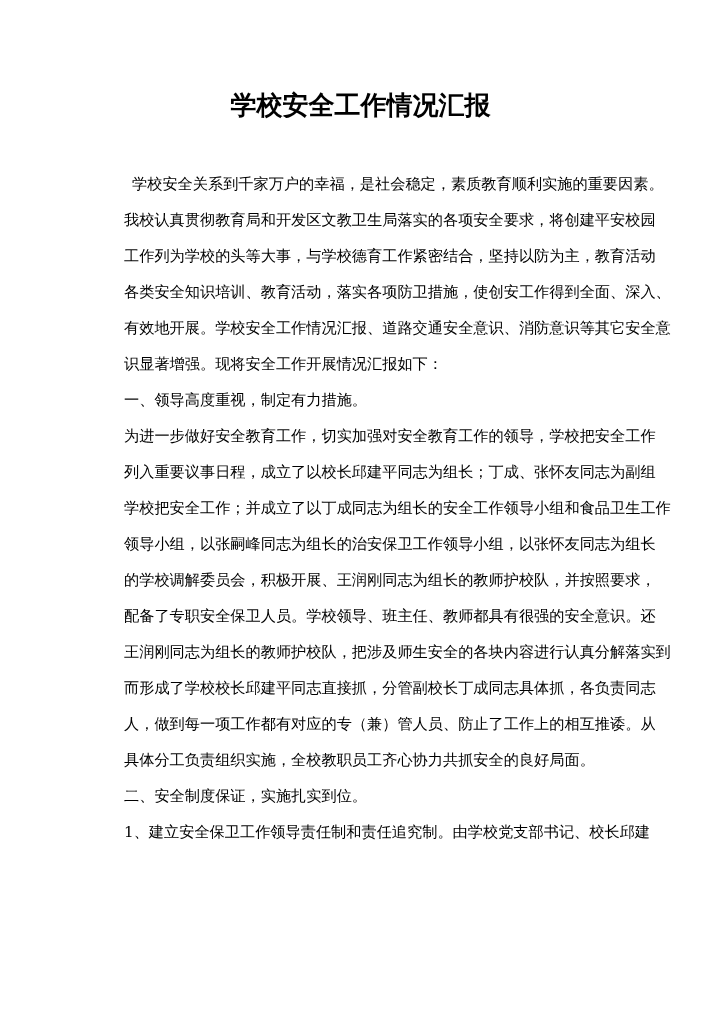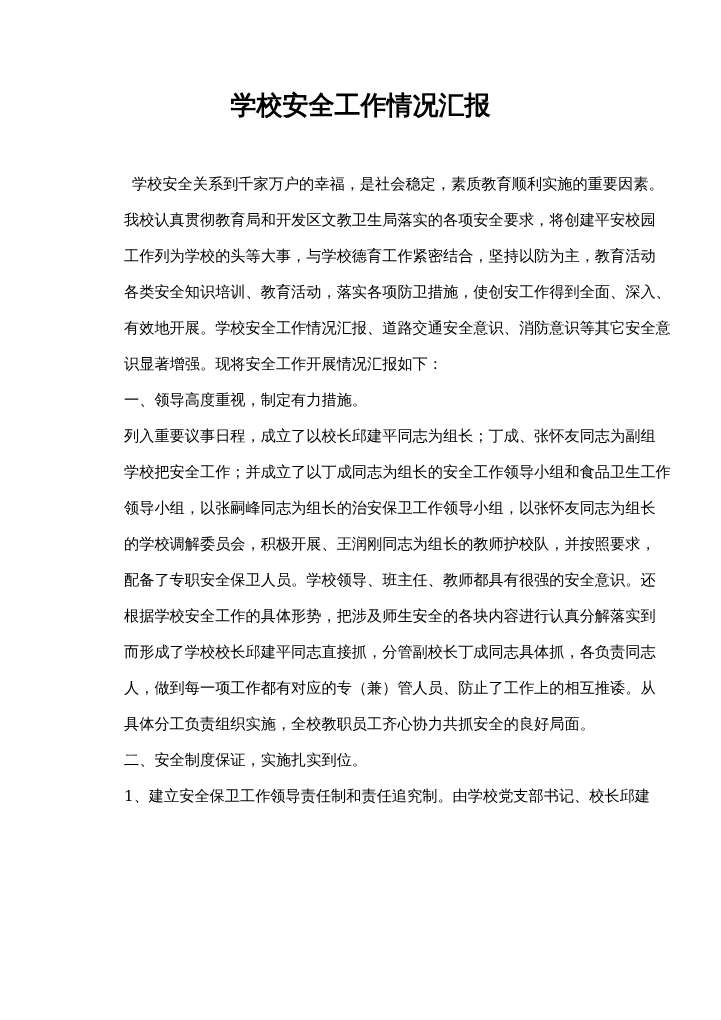--- a/index.html
+++ b/index.html
@@ -21,25 +21,26 @@
 <div class="page">
   <div class="title">学校安全工作情况汇报</div>
   <div class="body" id="body">
       <div class="line indent">学校安全关系到千家万户的幸福，是社会稳定，素质教育顺利实施的重要因素。</div>
       <div class="line">我校认真贯彻教育局和开发区文教卫生局落实的各项安全要求，将创建平安校园</div>
       <div class="line">工作列为学校的头等大事，与学校德育工作紧密结合，坚持以防为主，教育活动</div>
       <div class="line">各类安全知识培训、教育活动，落实各项防卫措施，使创安工作得到全面、深入、</div>
       <div class="line">有效地开展。学校安全工作情况汇报、道路交通安全意识、消防意识等其它安全意</div>
       <div class="line last">识显著增强。现将安全工作开展情况汇报如下：</div>
       <div class="line last">一、领导高度重视，制定有力措施。</div>
+      <div class="line">为进一步做好安全教育工作，切实加强对安全教育工作的领导，学校把安全工作</div>
       <div class="line">列入重要议事日程，成立了以校长邱建平同志为组长；丁成、张怀友同志为副组</div>
       <div class="line">学校把安全工作；并成立了以丁成同志为组长的安全工作领导小组和食品卫生工作</div>
       <div class="line">领导小组，以张嗣峰同志为组长的治安保卫工作领导小组，以张怀友同志为组长</div>
       <div class="line">的学校调解委员会，积极开展、王润刚同志为组长的教师护校队，并按照要求，</div>
       <div class="line">配备了专职安全保卫人员。学校领导、班主任、教师都具有很强的安全意识。还</div>
-      <div class="line">根据学校安全工作的具体形势，把涉及师生安全的各块内容进行认真分解落实到</div>
+      <div class="line">王润刚同志为组长的教师护校队，把涉及师生安全的各块内容进行认真分解落实到</div>
       <div class="line">而形成了学校校长邱建平同志直接抓，分管副校长丁成同志具体抓，各负责同志</div>
       <div class="line">人，做到每一项工作都有对应的专（兼）管人员、防止了工作上的相互推诿。从</div>
       <div class="line last">具体分工负责组织实施，全校教职员工齐心协力共抓安全的良好局面。</div>
       <div class="line last">二、安全制度保证，实施扎实到位。</div>
       <div class="line">1、建立安全保卫工作领导责任制和责任追究制。由学校党支部书记、校长邱建</div>
     </div>
 </div>
 
 </body></html>

